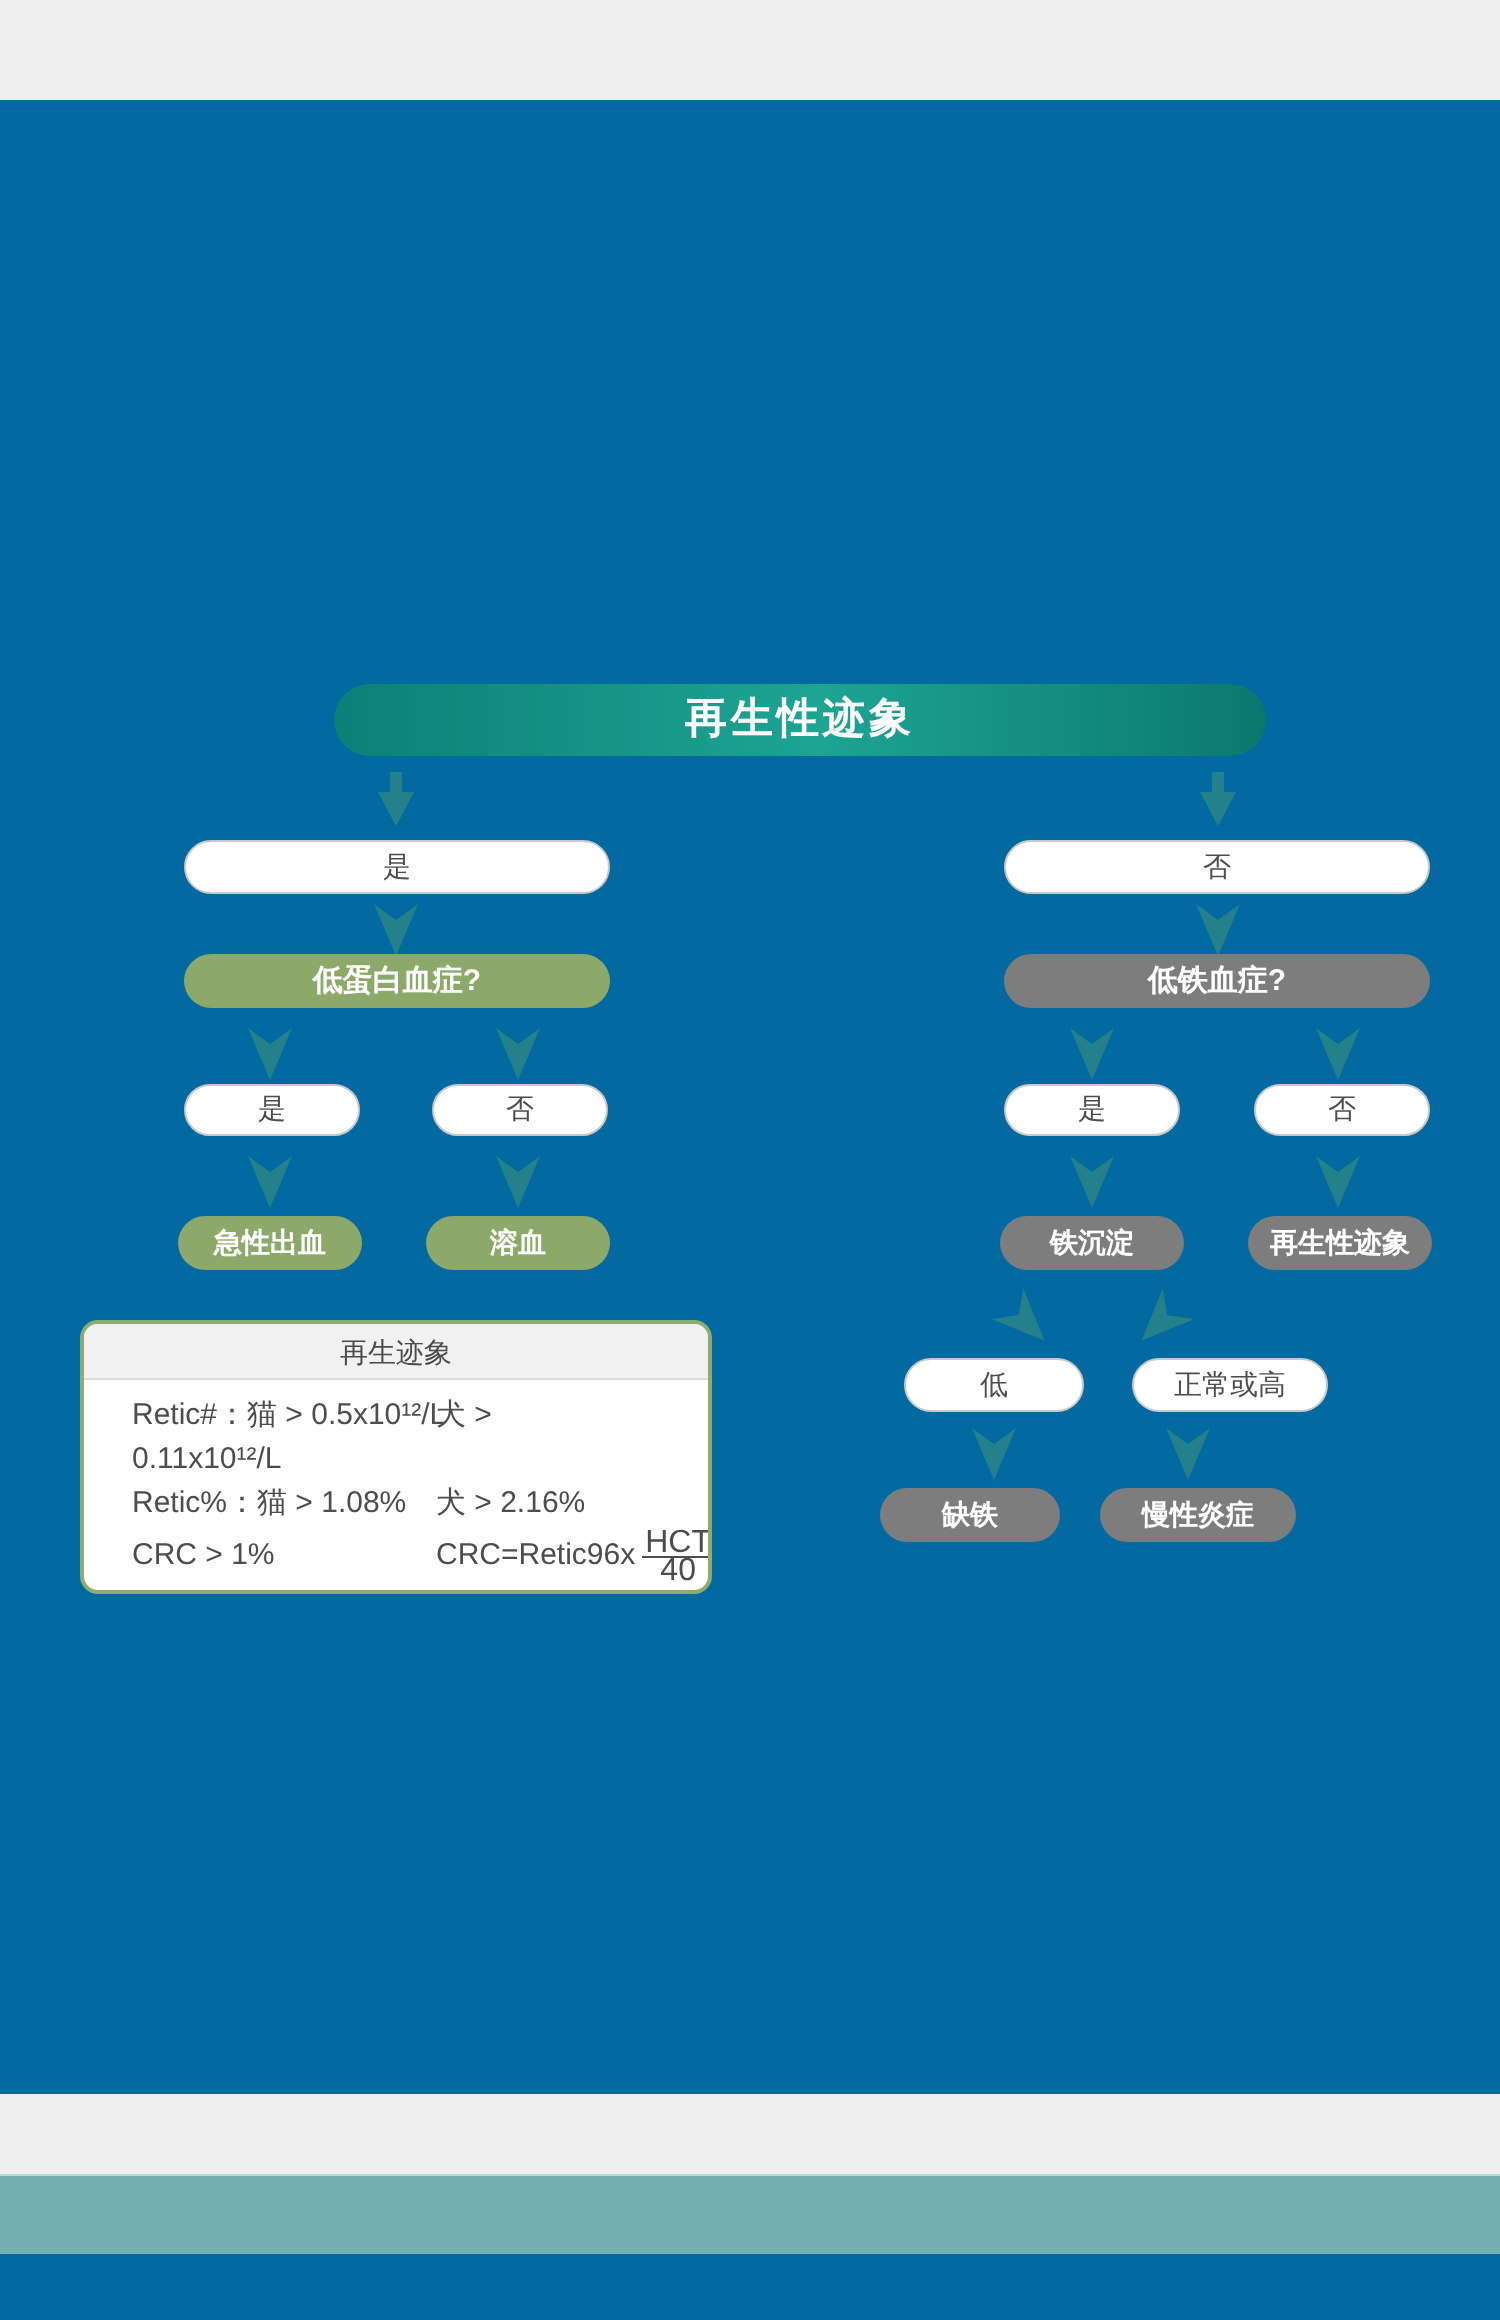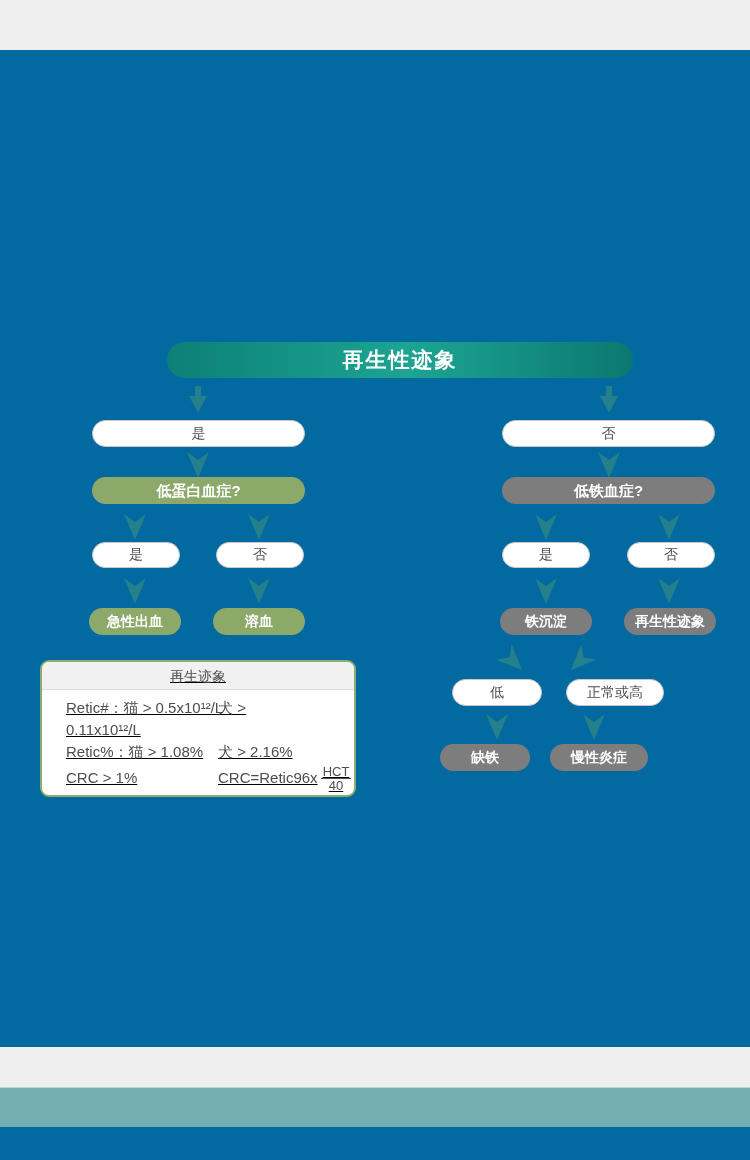--- a/index.html
+++ b/index.html
@@ -34,31 +34,31 @@
   .node.result { font-size:14px; }
 
   .arrow, .dart { position:absolute; color:var(--arrow_teal,#24808a); }
   .arrow svg, .dart svg { display:block; }
   .dart.rot-l { transform:rotate(-45deg); }
   .dart.rot-r { transform:rotate(45deg); }
 
   
   .info-box {
     position:absolute; left:40px; top:660px; width:316px; height:137px;
-    border:2px solid var(--info_border,#8fac6e); border-radius:9px; background:#fff; overflow:hidden;text-decoration:underline;
+    border:2px solid var(--info_border,#8fac6e); border-radius:9px; background:#fff; overflow:hidden;
   }
   .info-box .ib-header {
     height:28px; background:#f1f1f1; border-bottom:1px solid #dcdcdc;
     text-align:center; line-height:28px; font-size:14px; color:#4a4a4a;
   }
   .info-box .ib-body { padding:7px 10px 0 24px; color:#4d4d4d; font-size:15px; }
   .ib-line { display:flex; line-height:22px; white-space:nowrap; }
   .ib-col1 { width:152px; flex:none; }
   .ib-line.l4 { align-items:center; height:30px; }
-  .frac { display:inline-flex; flex-direction:column; align-items:center; font-size:13px; line-height:13px; margin-left:3px; }
+  .frac { display:inline-flex; flex-direction:column; align-items:center; font-size:16px; line-height:13px; margin-left:3px; }
   .frac .num { border-bottom:1px solid #4d4d4d; padding:0 2px; }
 </style>
 </head>
 <body>
 
 <div class="page">
 
   <div class="top-bar"></div>
 
   <div class="header-pill">再生性迹象</div>

